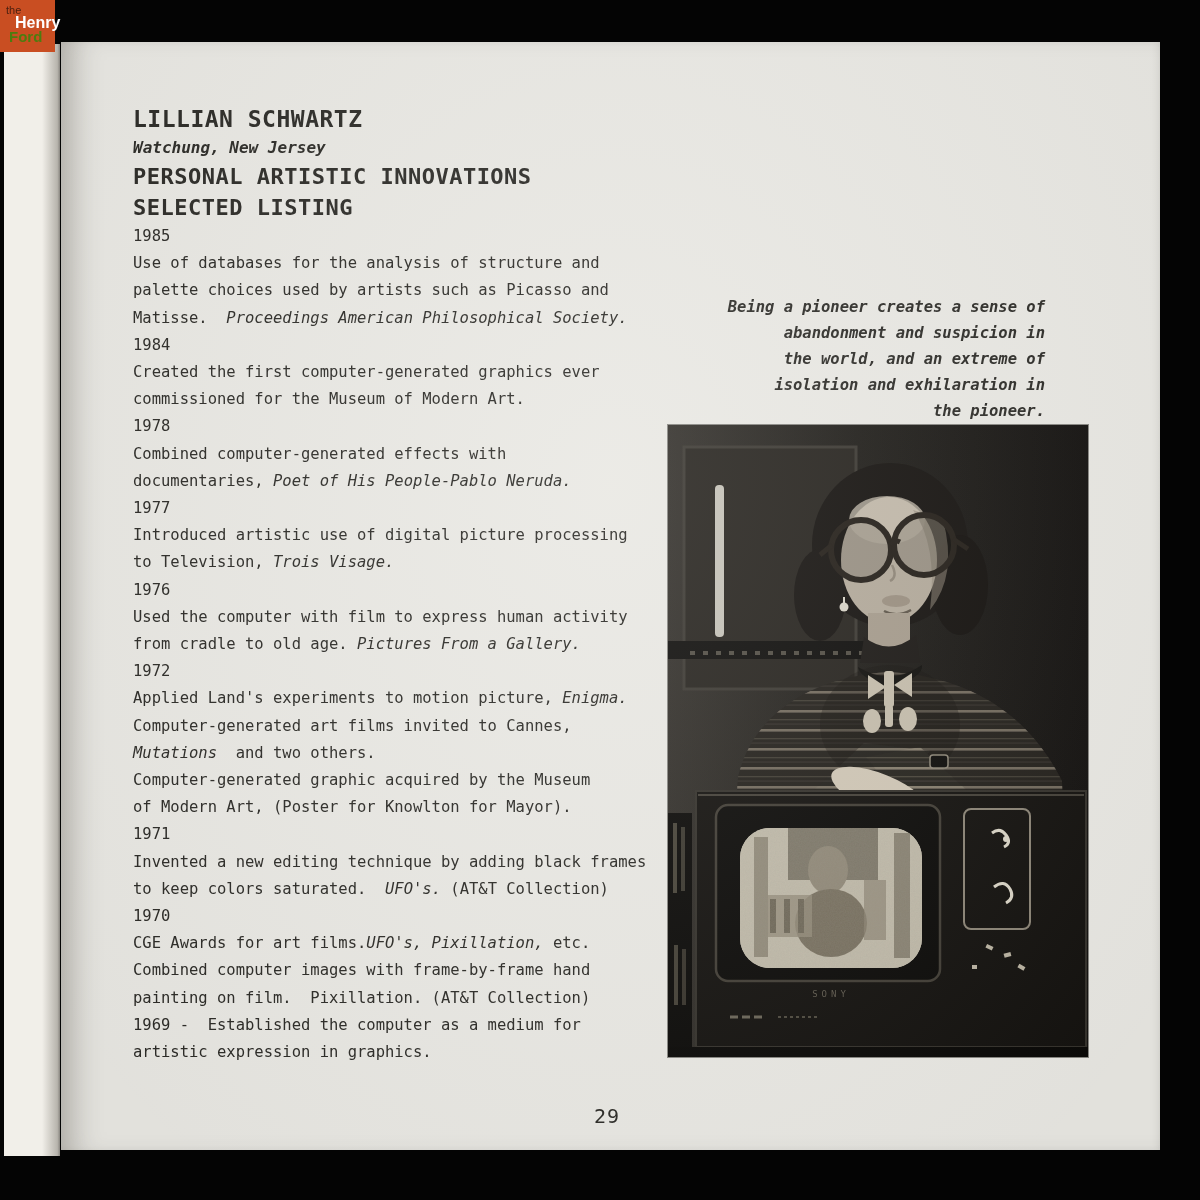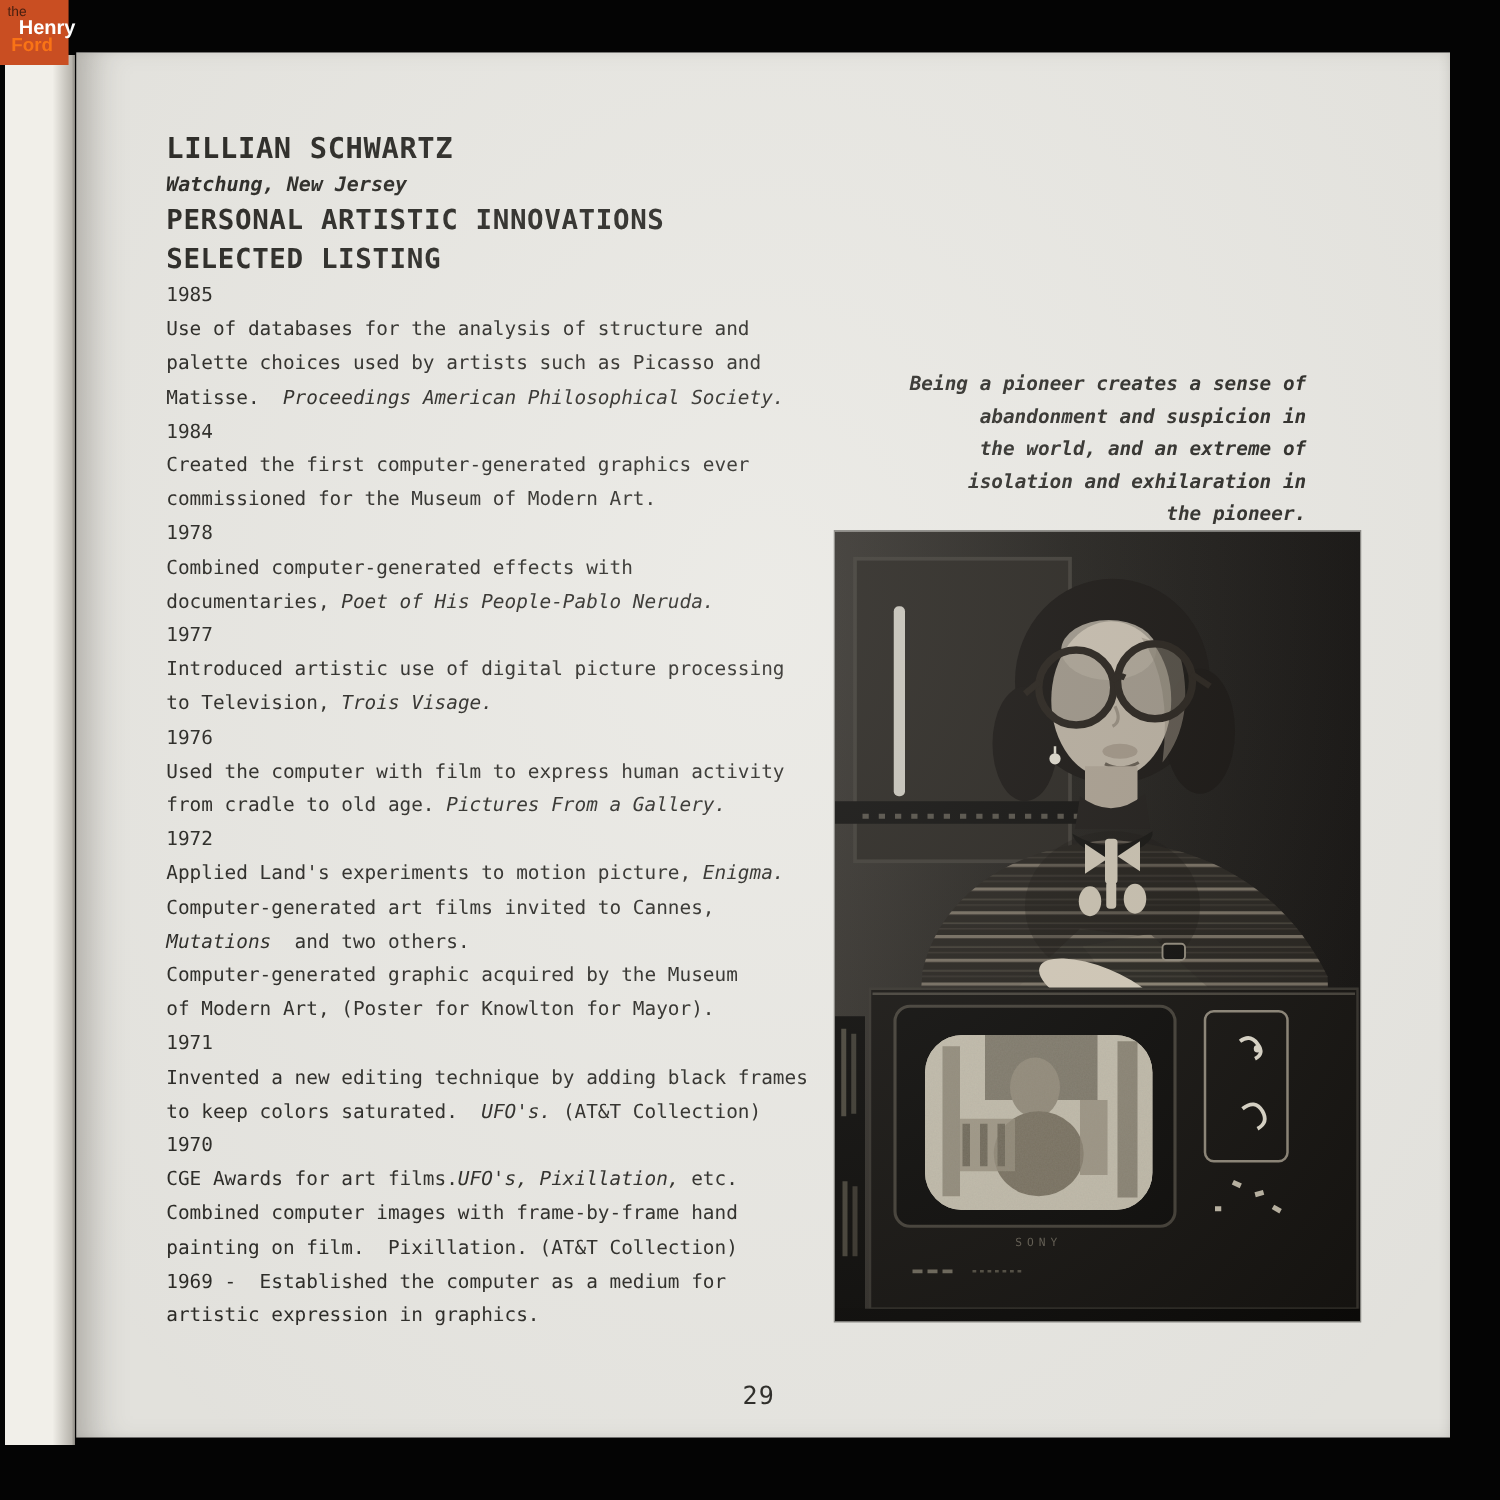--- a/index.html
+++ b/index.html
@@ -17,21 +17,21 @@
   .page:after{content:"";position:absolute;inset:0;pointer-events:none;
         background:radial-gradient(ellipse at 50% 40%, rgba(255,255,255,.12), rgba(0,0,0,.03) 90%);}
 
   
   .logo{position:absolute;left:0;top:0;width:55px;height:52px;z-index:5;
         font-family:"Liberation Sans", sans-serif;line-height:1;}
   .logo .sq{position:absolute;inset:0;}
   .logo .the{position:absolute;left:6px;top:5px;font-size:11px;color:#4320126;}
   .logo .the{color:#471f10;}
   .logo .henry{position:absolute;left:15px;top:15px;font-size:16px;font-weight:bold;color:#fff;}
-  .logo .ford{position:absolute;left:9px;top:29px;font-size:15px;font-weight:bold;color:#f97316;}
+  .logo .ford{position:absolute;left:9px;top:29px;font-size:15px;font-weight:bold;color:#4d7c0f;}
 
   
   .content{position:absolute;left:72px;top:62px;width:550px;color:#2b2a26;}
   .name{font-weight:bold;font-size:23px;line-height:30px;letter-spacing:.5px;white-space:pre;}
   .loc{font-style:italic;font-weight:600;font-size:16px;line-height:27px;white-space:pre;}
   .t-line{font-weight:bold;font-size:22px;line-height:31px;letter-spacing:.5px;white-space:pre;}
   .listing{font-size:15.5px;line-height:27.2px;}
   .listing .line{white-space:pre;}
   .listing .em{font-style:italic;}
 

